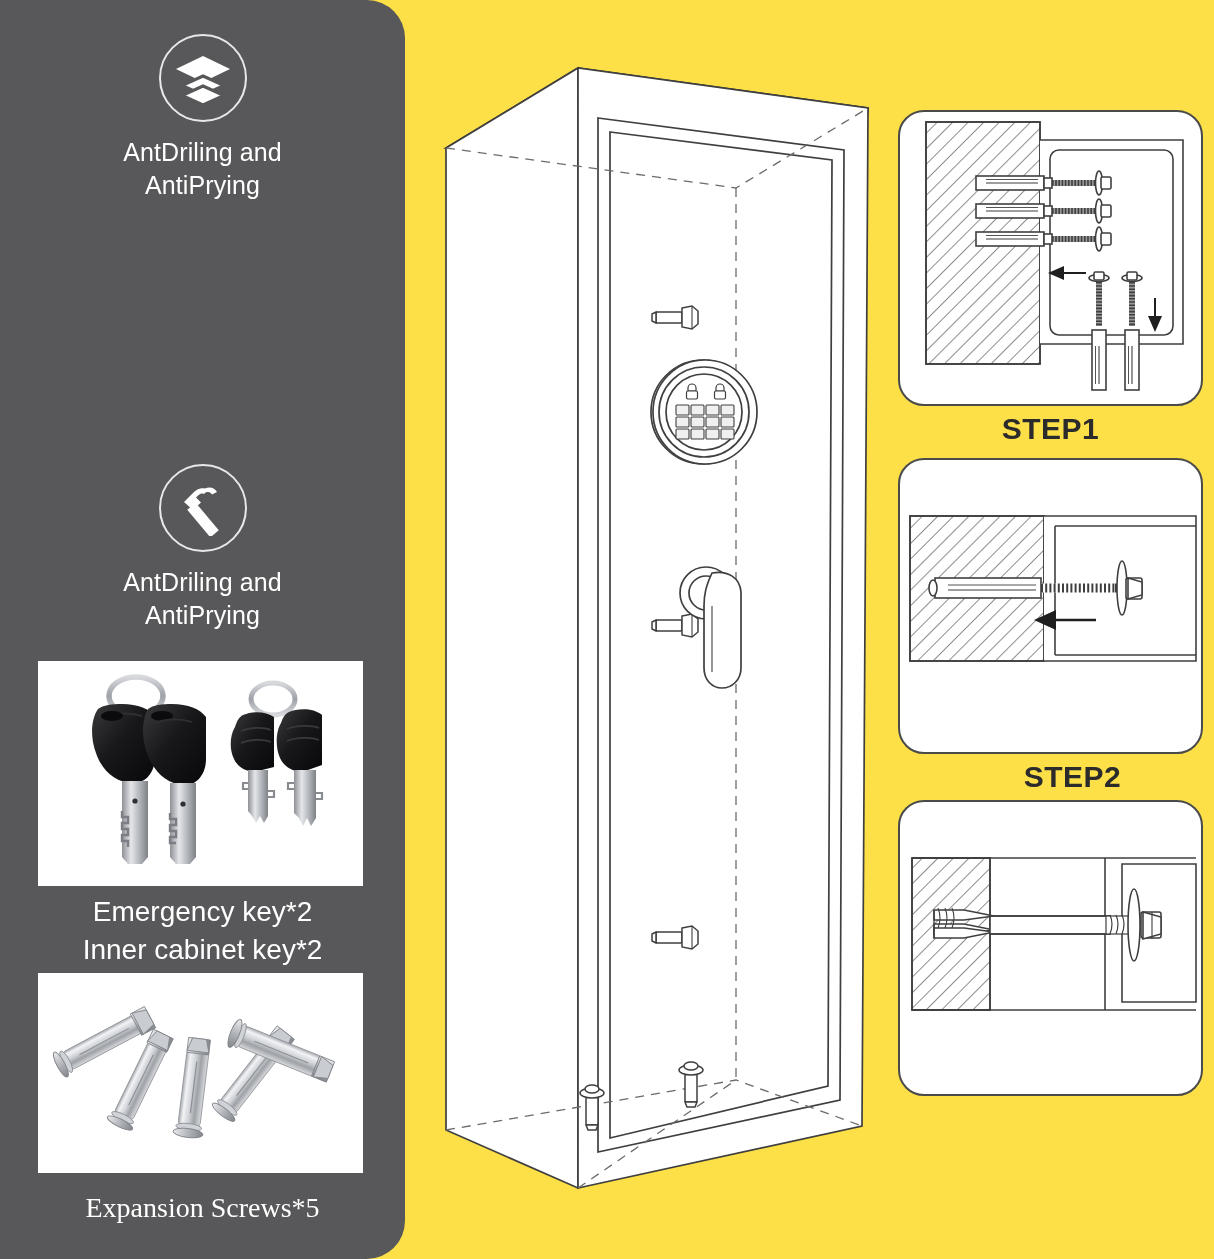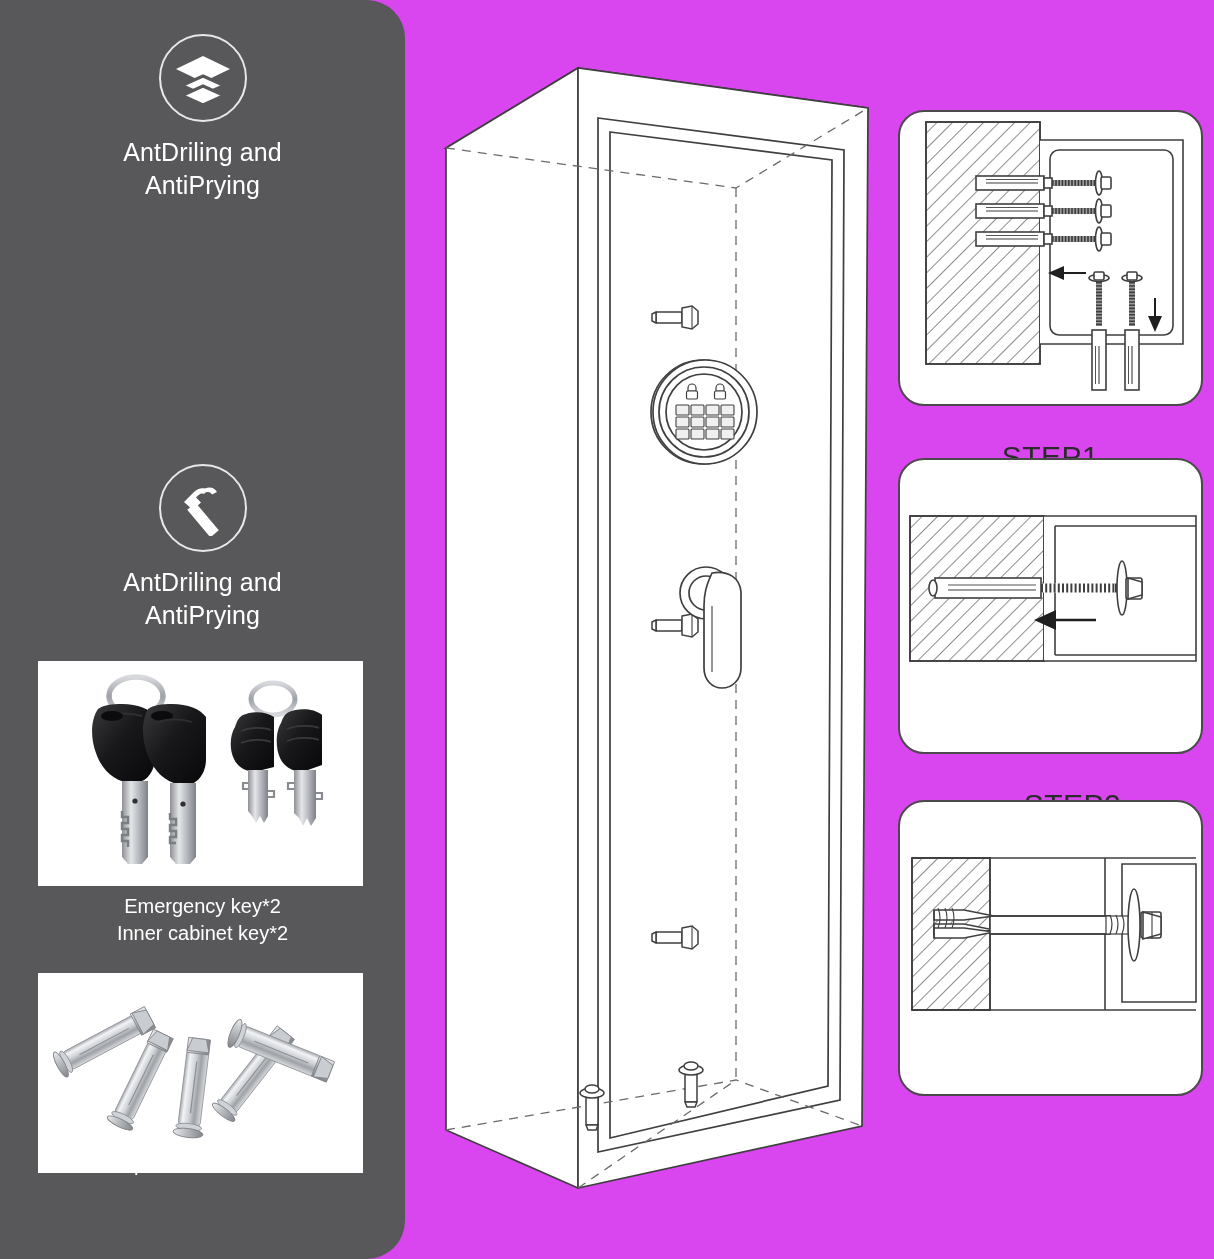--- a/index.html
+++ b/index.html
@@ -7,21 +7,21 @@
     padding: 0;
     background: #ffffff;
   }
   body {
     font-family: "Liberation Sans", sans-serif;
   }
   #page {
     position: relative;
     width: 1214px;
     height: 1259px;
-    background: #d946ef;
+    background: #fde047;
     overflow: hidden;
   }
 
   
   #sidebar {
     position: absolute;
     left: -40px;
     top: 0;
     width: 445px;
     height: 1259px;
@@ -65,21 +65,21 @@
     position: absolute;
     background: #ffffff;
     overflow: hidden;
   }
   .thumb-caption {
     position: absolute;
     width: 405px;
     left: 40px;
     text-align: center;
     color: #ffffff;
-    font-size: 20px;
+    font-size: 28px;
     line-height: 1.35;
     white-space: pre-line;
   }
 
   
   #safe-drawing {
     position: absolute;
     left: 420px;
     top: 40px;
     width: 480px;
@@ -95,24 +95,23 @@
     border-radius: 26px;
     box-sizing: border-box;
     background: #ffffff;
     overflow: hidden;
   }
   .step-label {
     position: absolute;
     width: 305px;
     text-align: center;
     font-size: 30px;
-    font-weight: normal;
+    font-weight: bold;
     color: #2b2b2b;
     letter-spacing: 0.5px;
-    margin-top: 28px;
   }
   .step-svg { display: block; }
 </style>
 </head>
 <body>
 
 <div id="page">
 
   <div id="sidebar">
 
@@ -266,21 +265,21 @@
         <g transform="translate(196,60) rotate(22)">
           <rect x="8" y="-11" width="82" height="22" rx="3" fill="url(#chrome)" stroke="#8d9095" stroke-width="0.8"></rect>
           <line x1="22" y1="0" x2="80" y2="0" stroke="#8b8e93" stroke-width="1.1"></line>
           <rect x="88" y="-11" width="16" height="22" fill="url(#chromeHead)" stroke="#7e8186" stroke-width="0.8"></rect>
           <path d="M90 -11 L104 -7 L104 7 L90 11 Z" fill="#c9ccd0" stroke="#7e8186" stroke-width="0.8"></path>
           <ellipse cx="7" cy="0" rx="3.5" ry="13" fill="#cfd2d6" stroke="#8b8e93" stroke-width="0.8"></ellipse>
           <ellipse cx="1" cy="0" rx="4.5" ry="15" fill="url(#chromeHead)" stroke="#7e8186" stroke-width="0.9"></ellipse>
         </g>
       </svg>
     </div>
-    <div class="thumb-caption" style="top:1151px;">Expansion Screws*5</div>
+    <div class="thumb-caption" style="top:1189px;font-family:Liberation Serif, serif;">Expansion Screws*5</div>
 
   </div>
 
   <div id="safe-drawing">
     <svg width="480" height="1160" viewBox="0 0 480 1160">
       <g fill="none" stroke="#3f3f3f" stroke-width="1.7" stroke-linejoin="miter">
 
         <polygon points="26,108 158,28 448,68 442,128" fill="#ffffff"></polygon>
 
         <polygon points="26,108 26,1090 158,1148 158,28" fill="#ffffff"></polygon>

